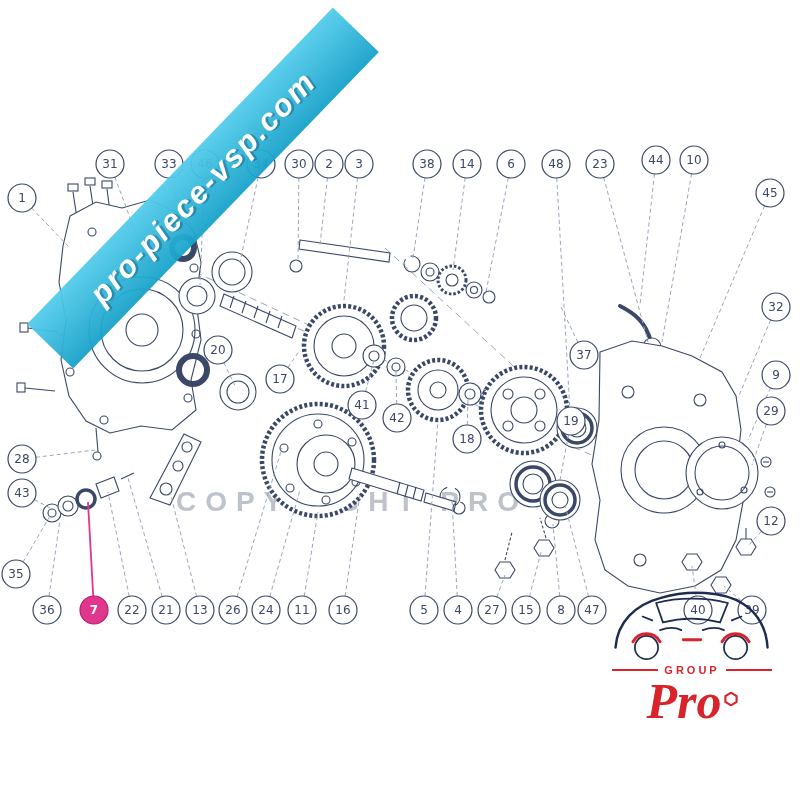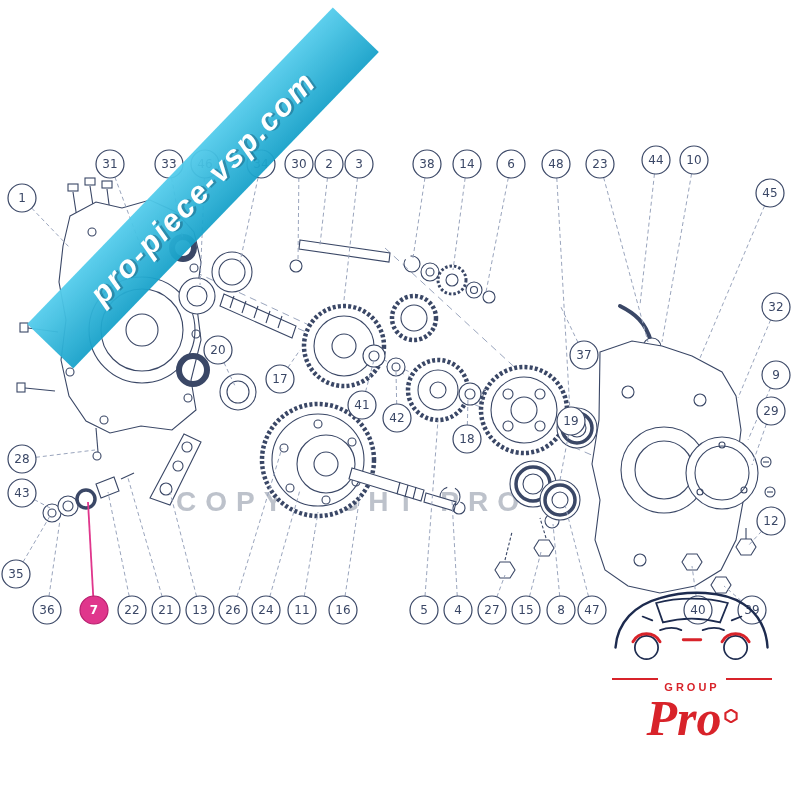--- a/index.html
+++ b/index.html
@@ -37,21 +37,21 @@
     letter-spacing:2px;white-space:nowrap;text-shadow:2px 2px 0 rgba(10,80,110,.45);}
 
   
   #logo{position:absolute;left:602px;top:572px;width:180px;z-index:3;text-align:center;}
   #logo .car{display:block;margin:0 auto;}
   .car-line{fill:none;stroke:var(--logo-navy);stroke-width:2.5;stroke-linecap:round;}
   .car-thin{fill:none;stroke:var(--logo-navy);stroke-width:1.8;stroke-linecap:round;}
   .car-red{fill:none;stroke:var(--logo-red);stroke-width:3;stroke-linecap:round;}
   #logo .divider{display:flex;align-items:center;gap:6px;margin:0 10px 2px 10px;}
   #logo .divider::before,#logo .divider::after{content:"";flex:1;height:2px;background:var(--logo-red);}
-  #logo .group-label{font-size:11px;font-weight:bold;letter-spacing:3px;color:var(--logo-red);margin-top:17px;}
+  #logo .group-label{font-size:11px;font-weight:bold;letter-spacing:3px;color:var(--logo-red);}
   #logo .hex{vertical-align:12px;margin-left:2px;color:var(--logo-red);}
   #logo .brand-pro{font-family:"Liberation Serif",serif;font-style:italic;font-weight:bold;
     font-size:50px;line-height:.95;color:var(--logo-red);}
   #logo .brand-vsp{font-weight:bold;font-size:44px;letter-spacing:6px;line-height:1.05;
     color:var(--logo-navy);}
 </style>
 </head>
 <body>
 
 <div id="page">

